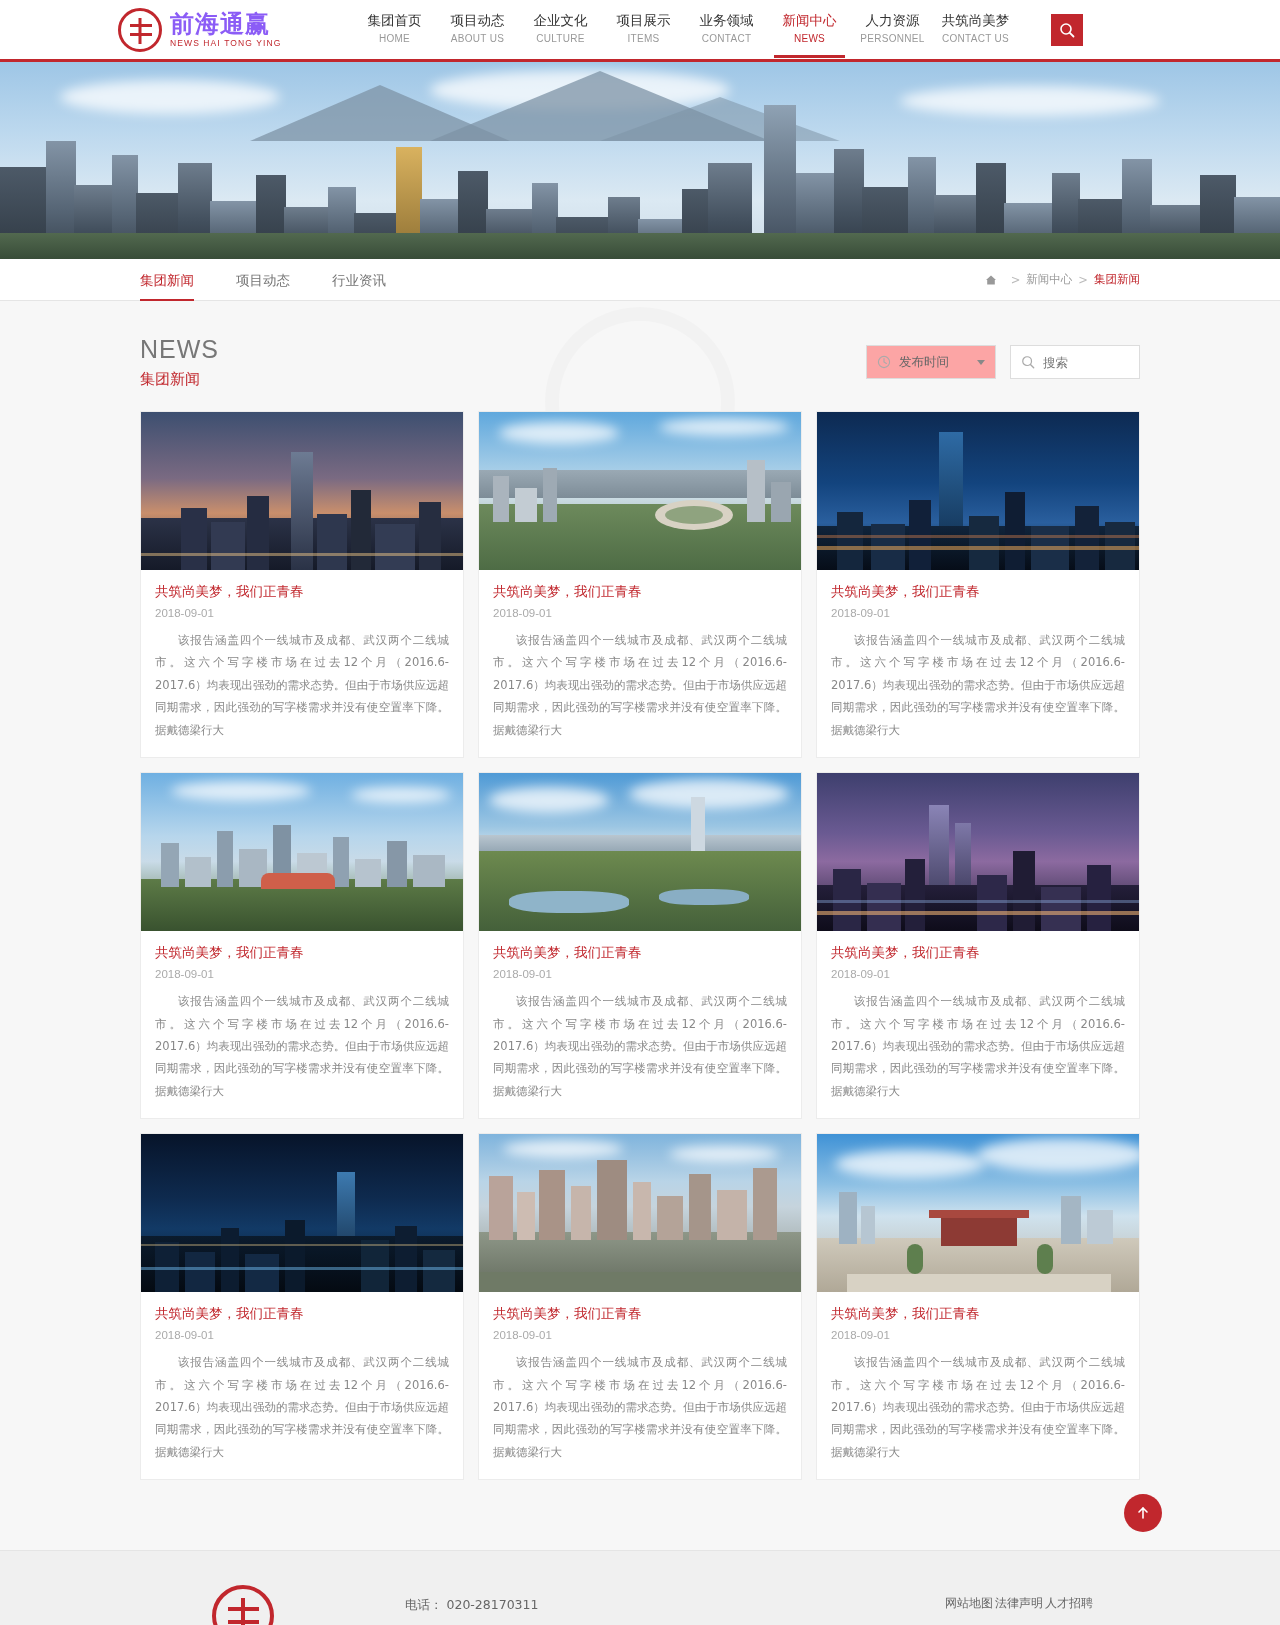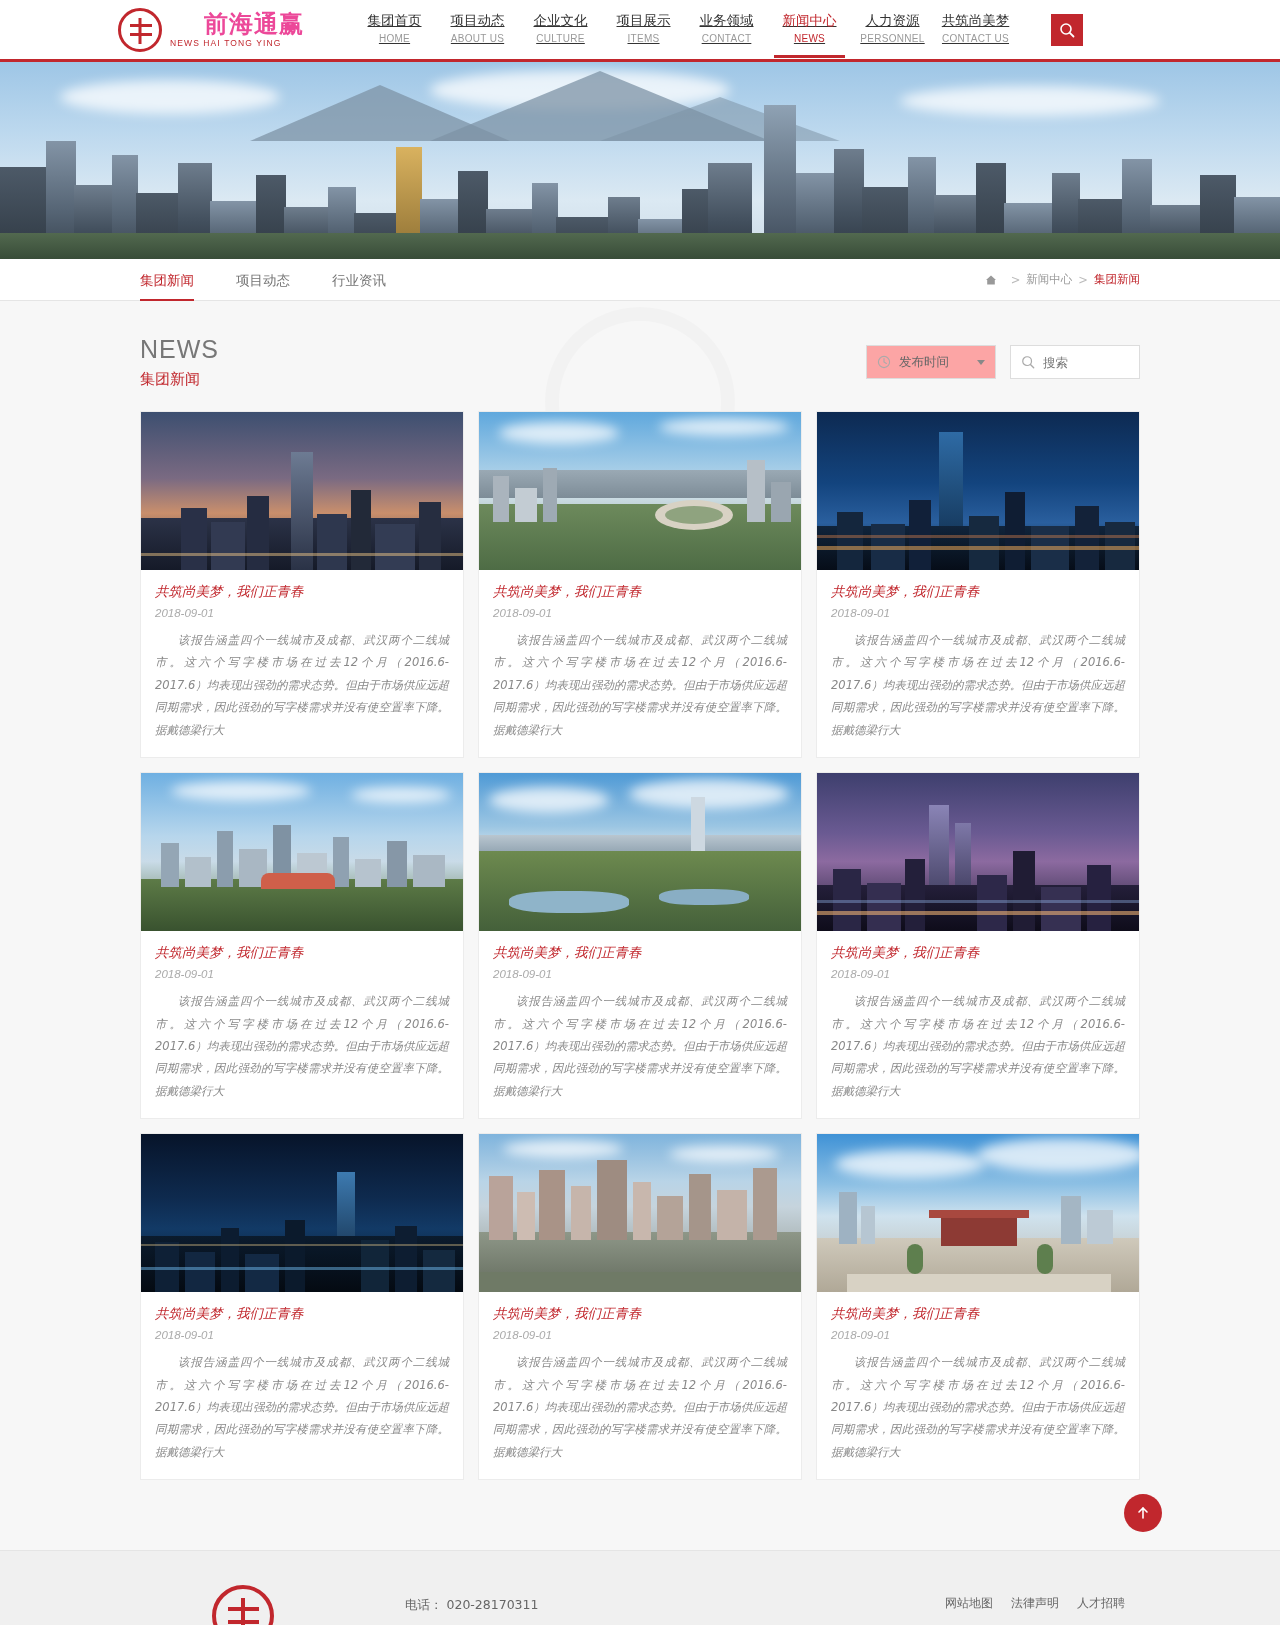--- a/index.html
+++ b/index.html
@@ -52,44 +52,42 @@
     position: absolute;
     left: 9px; top: 13px;
     width: 22px; height: 3px;
     background: #c1272d;
     box-shadow: 0 9px 0 0 #c1272d;
   }
   .logo-text { margin-left: 8px; line-height: 1.1; }
   .logo-cn {
     font-size: 24px;
     font-weight: bold;
-    color: #ec4899;
+    color: #8b5cf6;
     letter-spacing: 1px;
     font-family: "DejaVu Sans", sans-serif;
-    margin-left: 34px;
   }
   .logo-en {
     font-size: 8.5px;
     color: #c1272d;
     letter-spacing: 1.1px;
     margin-top: 2px;
   }
   .nav {
     display: flex;
     align-items: center;
     margin-left: 25px;
   }
   .nav-item {
     width: 83px;
     text-align: center;
     line-height: 1.35;
     padding: 4px 0 6px;
     cursor: pointer;
     position: relative;
-    text-decoration: underline;
   }
   .nav-cn {
     font-size: 13.5px;
     color: #333;
     display: block;
     font-family: "DejaVu Sans", sans-serif;
   }
   .nav-en {
     font-size: 10px;
     color: #999;
@@ -286,21 +284,20 @@
   .grid {
     display: flex;
     flex-wrap: wrap;
     gap: 14px;
   }
   .card {
     width: 324px;
     background: #fff;
     border: 1px solid #ececec;
     cursor: pointer;
-    font-style: italic;
   }
   .card-img {
     width: 100%;
     height: 158px;
     position: relative;
     overflow: hidden;
   }
   .card-body { padding: 13px 14px 16px; }
   .card-title {
     font-size: 13.5px;
@@ -390,21 +387,21 @@
   }
   .f-right {
     margin-left: auto;
     padding-top: 10px;
     width: 195px;
   }
   .f-links {
     display: flex;
     font-size: 12px;
     color: #666;
-    gap: 18px;
+    gap: 2px;
     margin-bottom: 22px;
     font-family: "DejaVu Sans", sans-serif;
   }
   .f-links span { cursor: pointer; }
 </style>
 </head>
 <body>
 
 <div class="header">
   <div class="header-inner">

